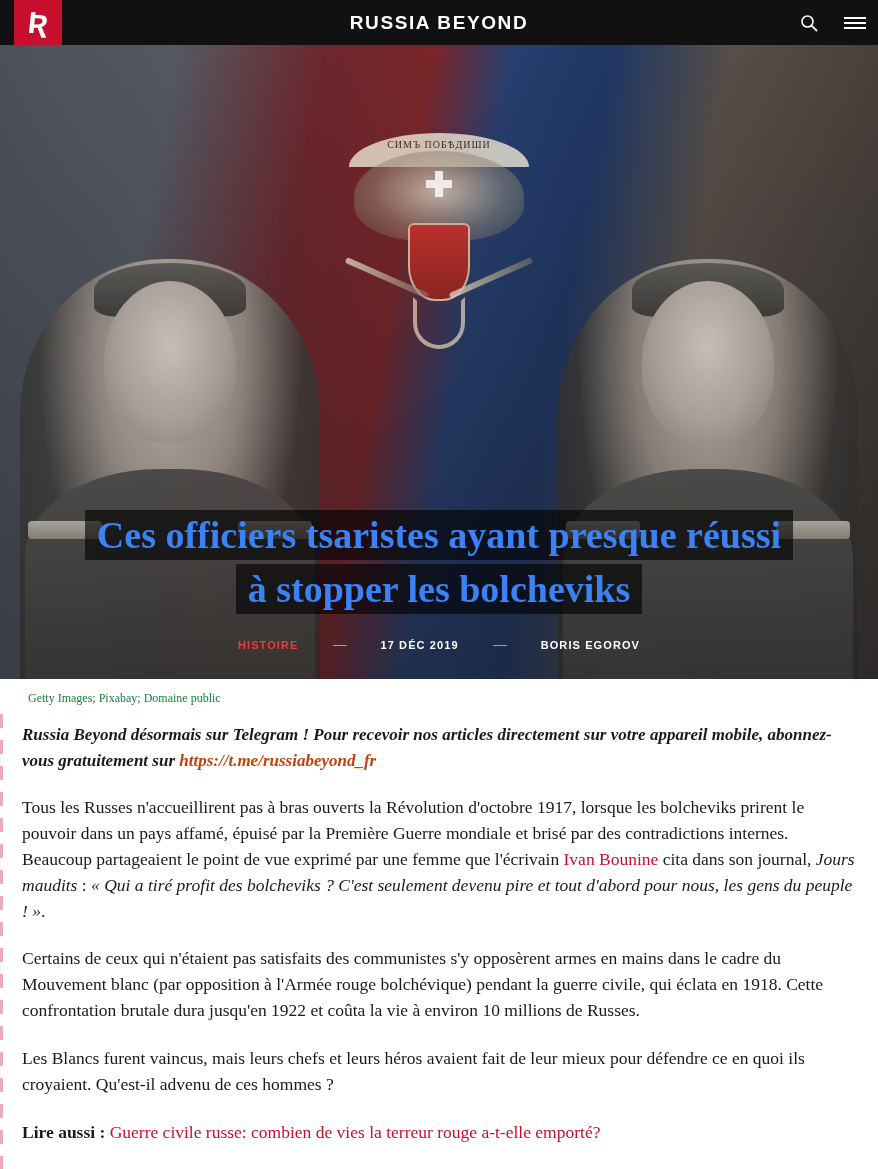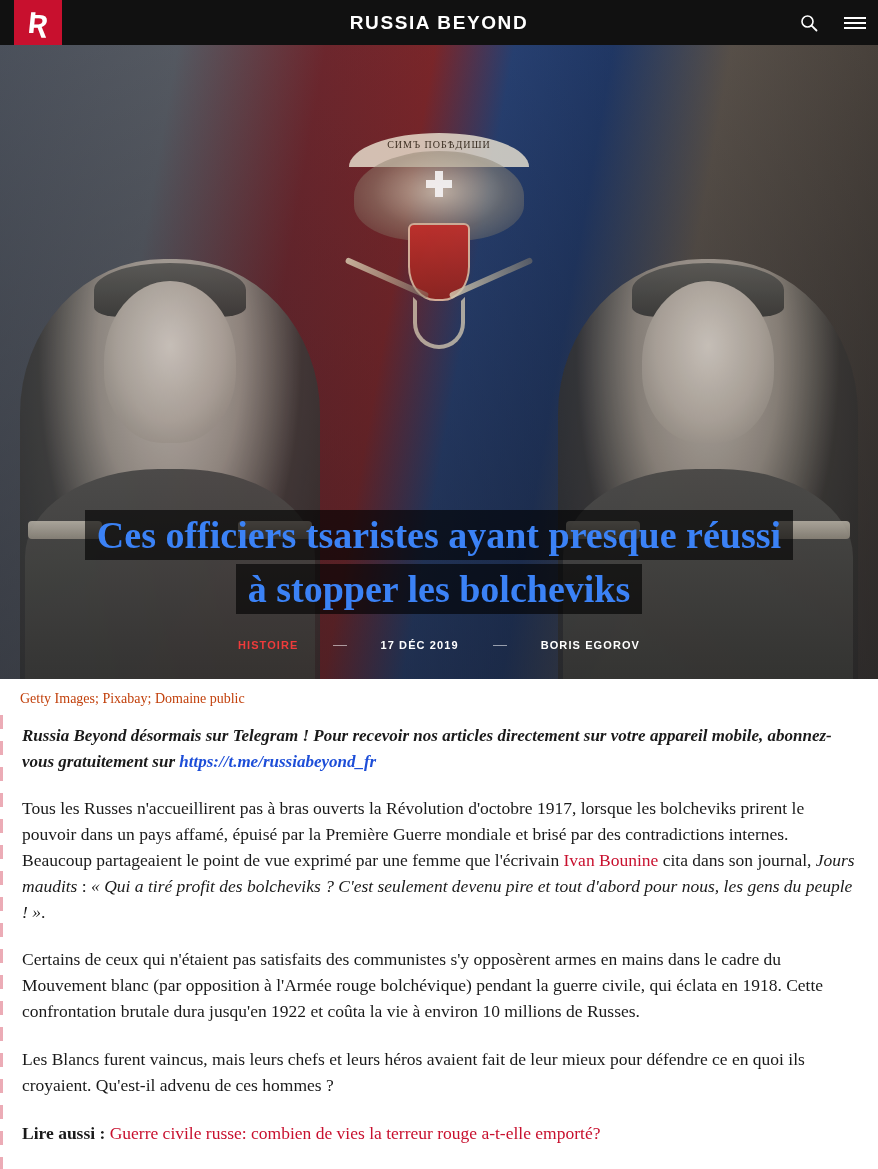--- a/index.html
+++ b/index.html
@@ -263,24 +263,24 @@
     font-family: "Liberation Sans", sans-serif;
     font-size: 11px;
     font-weight: bold;
     letter-spacing: 1.1px;
   }
   .meta-row .rubric { color: #ef3b3b; }
   .meta-row .sep { width: 14px; height: 1px; background: rgba(255,255,255,0.55); }
 
   
   .credit {
-    padding: 12px 20px 8px 20px;
-    color: #c2410c;
+    padding: 12px 20px 8px 28px;
+    color: #15803d;
     font-family: "Liberation Serif", serif;
-    font-size: 14px;
+    font-size: 12px;
   }
 
   
   .article {
     position: relative;
     padding: 8px 22px 30px 22px;
   }
   .article::before {
     content: "";
     position: absolute;
@@ -298,21 +298,21 @@
     margin: 14px 0 22px 0;
   }
   .promo {
     font-size: 17px;
     line-height: 1.5;
     font-weight: bold;
     font-style: italic;
     color: #1a1a1a;
     margin: 0 0 22px 0;
   }
-  .promo a { color: #1d4ed8; text-decoration: none; margin-top: 37px; }
+  .promo a { color: #c2410c; text-decoration: none; margin-top: 37px; }
   p.body {
     font-size: 17.5px;
     line-height: 1.48;
     color: #1a1a1a;
     margin: 0 0 22px 0;
   }
   p.body a, .readalso a { color: #c8102e; text-decoration: none; }
   .readalso {
     font-size: 17.5px;
     line-height: 1.45;

